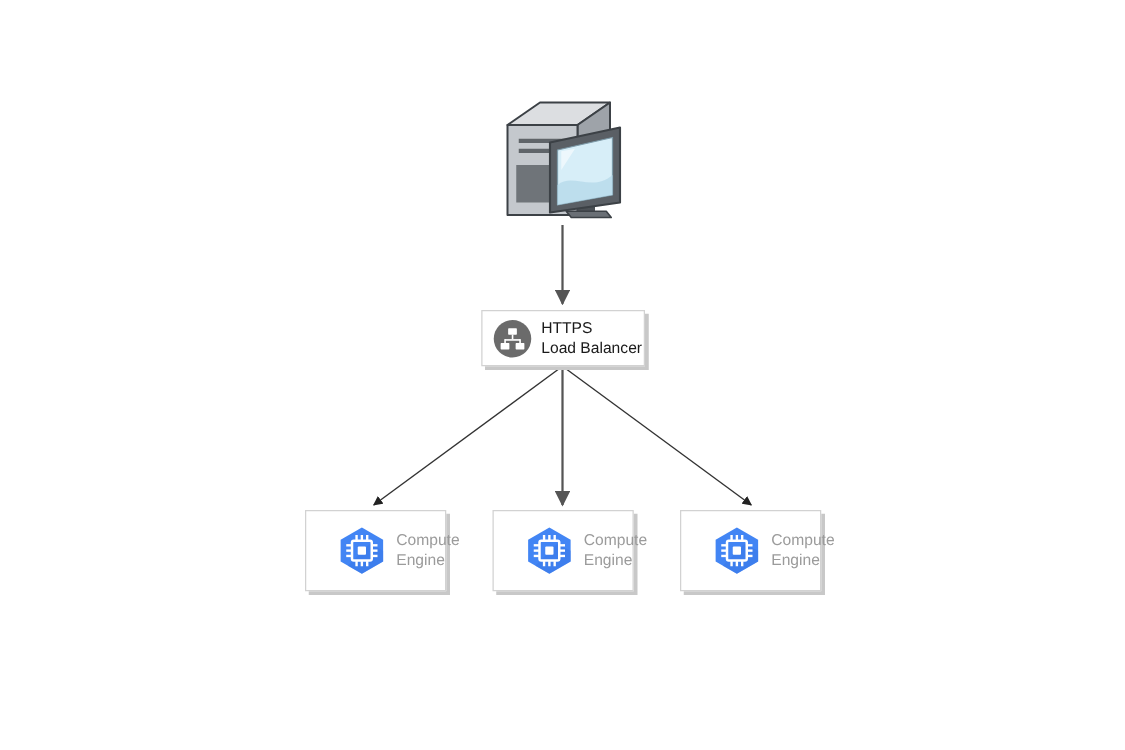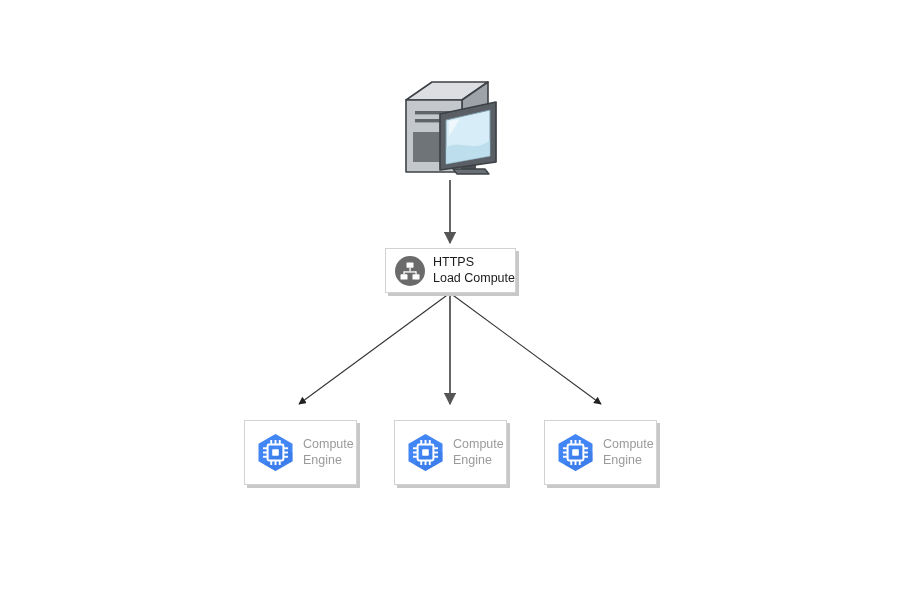--- a/index.html
+++ b/index.html
@@ -58,22 +58,21 @@
     top: 248px;
     width: 131px;
     height: 45px;
     padding-left: 8px;
   }
 
   .ce-card {
     top: 408px;
     width: 113px;
     height: 65px;
-    padding-left: 7px;
-    margin-top: 12px;
+    padding-left: 21px;
   }
   .ce-card-0 { left: 244px; }
   .ce-card-1 { left: 394px; }
   .ce-card-2 { left: 544px; }
 
   
   .node-label {
     line-height: 1.22;
     white-space: pre-line;
     user-select: none;
@@ -153,21 +152,21 @@
         <rect x="12.5" y="7.5" width="7" height="5.2" rx="0.6" fill="#ffffff"></rect>
         <rect x="6.5" y="19.3" width="7" height="5.2" rx="0.6" fill="#ffffff"></rect>
         <rect x="18.5" y="19.3" width="7" height="5.2" rx="0.6" fill="#ffffff"></rect>
         <rect x="15.4" y="12.7" width="1.3" height="3.6" fill="#ffffff"></rect>
         <rect x="10" y="16.3" width="12" height="1.3" fill="#ffffff"></rect>
         <rect x="9.4" y="16.3" width="1.3" height="3.1" fill="#ffffff"></rect>
         <rect x="21.4" y="16.3" width="1.3" height="3.1" fill="#ffffff"></rect>
       </svg>
     </span>
     <span class="node-label lb-label">HTTPS
-Load Compute</span>
+Load Balancer</span>
   </div>
 
   <div class="node-card ce-card ce-card-0">
     <span class="icon-slot">
       <svg width="47" height="47" viewBox="0 0 47 47">
         <polygon points="23.5,5 40.5,14.75 40.5,32.25 23.5,42 6.5,32.25 6.5,14.75" fill="#4285f4"></polygon>
         <polygon points="40.5,32.25 23.5,42 12.2,35.5 29.5,18.2 40.5,23.5" fill="#3b78e7" opacity="0.55"></polygon>
         <g fill="#ffffff">
           <rect x="15.6" y="15.6" width="15.8" height="15.8" rx="1.4" fill="none" stroke="#ffffff" stroke-width="2"></rect>
           <rect x="20.2" y="20.2" width="6.6" height="6.6" rx="0.8"></rect>

